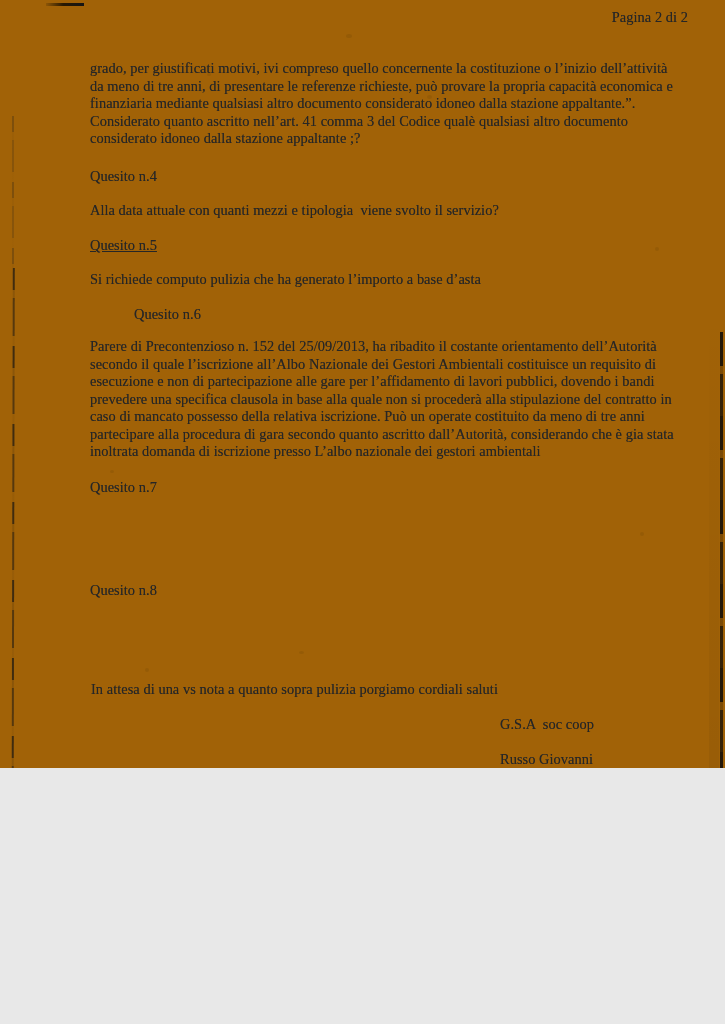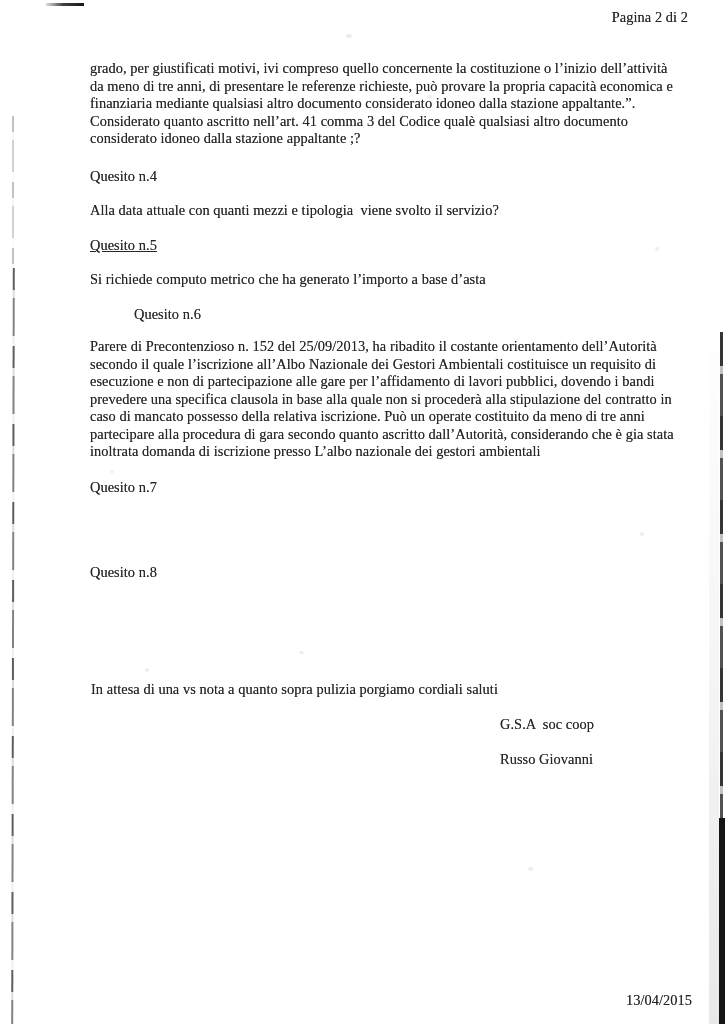--- a/index.html
+++ b/index.html
@@ -2,22 +2,22 @@
 <html><head>
 <meta charset="utf-8">
 <style>
   * { margin: 0; padding: 0; box-sizing: border-box; }
   html, body { background: #e8e8e8; }
   body { font-family: "Liberation Serif", "DejaVu Serif", serif; }
 
   .page {
     position: relative;
     width: 725px;
-    height: 1024px;
-    background: #ffffff;
+    height: 768px;
+    background: #a16207;
     overflow: hidden;
     color: #222;
     padding-left: 22px;
   }
 
   .txt {
     position: absolute;
     font-size: 14.4px;
     line-height: 17.5px;
     white-space: pre;
@@ -29,21 +29,21 @@
   .pos-page-label { top: 9px;   right: 37px; }
   .pos-intro      { top: 60px;  left: 90px; }
   .pos-q4-label   { top: 168px; left: 90px; }
   .pos-q4-text    { top: 202px; left: 90px; }
   .pos-q5-label   { top: 237px; left: 90px; text-decoration: underline; }
   .pos-q5-text    { top: 271px; left: 90px; }
   .pos-q6-label   { top: 306px; left: 90px; margin-left: 44px; }
   .pos-q6-text    { top: 338px; left: 90px; }
   .pos-q7-label   { top: 479px; left: 90px; }
   .pos-q7-text    { top: 510px; left: 91px; }
-  .pos-q8-label   { top: 564px; left: 90px; }
+  .pos-q8-label   { top: 582px; left: 90px; }
   .pos-q8-text    { top: 597px; left: 90px; }
   .pos-closing    { top: 681px; left: 91px; }
   .pos-sig-org    { top: 716px; left: 500px; }
   .pos-sig-name   { top: 751px; left: 500px; }
   .pos-date       { top: 992px; left: 608px; margin-left: 18px; }
 
   
   .artifact { position: absolute; pointer-events: none; }
 
   .artifact-top-dash {
@@ -110,21 +110,21 @@
   <div class="txt pos-intro">grado, per giustificati motivi, ivi compreso quello concernente la costituzione o l’inizio dell’attività
 da meno di tre anni, di presentare le referenze richieste, può provare la propria capacità economica e
 finanziaria mediante qualsiasi altro documento considerato idoneo dalla stazione appaltante.”.
 Considerato quanto ascritto nell’art. 41 comma 3 del Codice qualè qualsiasi altro documento
 considerato idoneo dalla stazione appaltante ;?</div>
 
   <div class="txt pos-q4-label">Quesito n.4</div>
   <div class="txt pos-q4-text">Alla data attuale con quanti mezzi e tipologia  viene svolto il servizio?</div>
 
   <div class="txt pos-q5-label">Quesito n.5</div>
-  <div class="txt pos-q5-text">Si richiede computo metrico che ha generato l’importo a base d’asta</div>
+  <div class="txt pos-q5-text">Si richiede computo pulizia che ha generato l’importo a base d’asta</div>
 
   <div class="txt pos-q6-label">Quesito n.6</div>
   <div class="txt pos-q6-text">Parere di Precontenzioso n. 152 del 25/09/2013, ha ribadito il costante orientamento dell’Autorità
 secondo il quale l’iscrizione all’Albo Nazionale dei Gestori Ambientali costituisce un requisito di
 esecuzione e non di partecipazione alle gare per l’affidamento di lavori pubblici, dovendo i bandi
 prevedere una specifica clausola in base alla quale non si procederà alla stipulazione del contratto in
 caso di mancato possesso della relativa iscrizione. Può un operate costituito da meno di tre anni
 partecipare alla procedura di gara secondo quanto ascritto dall’Autorità, considerando che è gia stata
 inoltrata domanda di iscrizione presso L’albo nazionale dei gestori ambientali</div>
 

